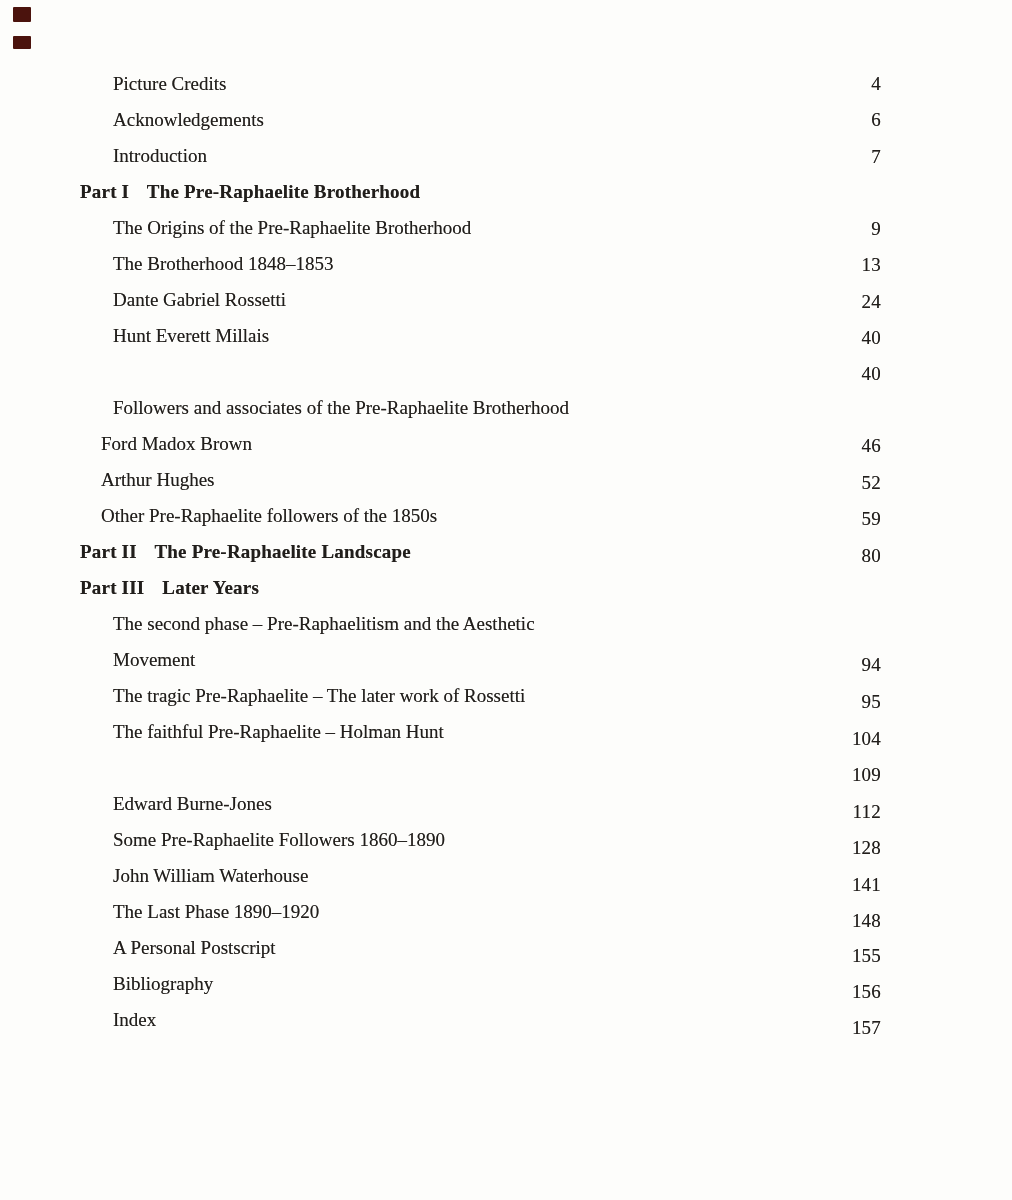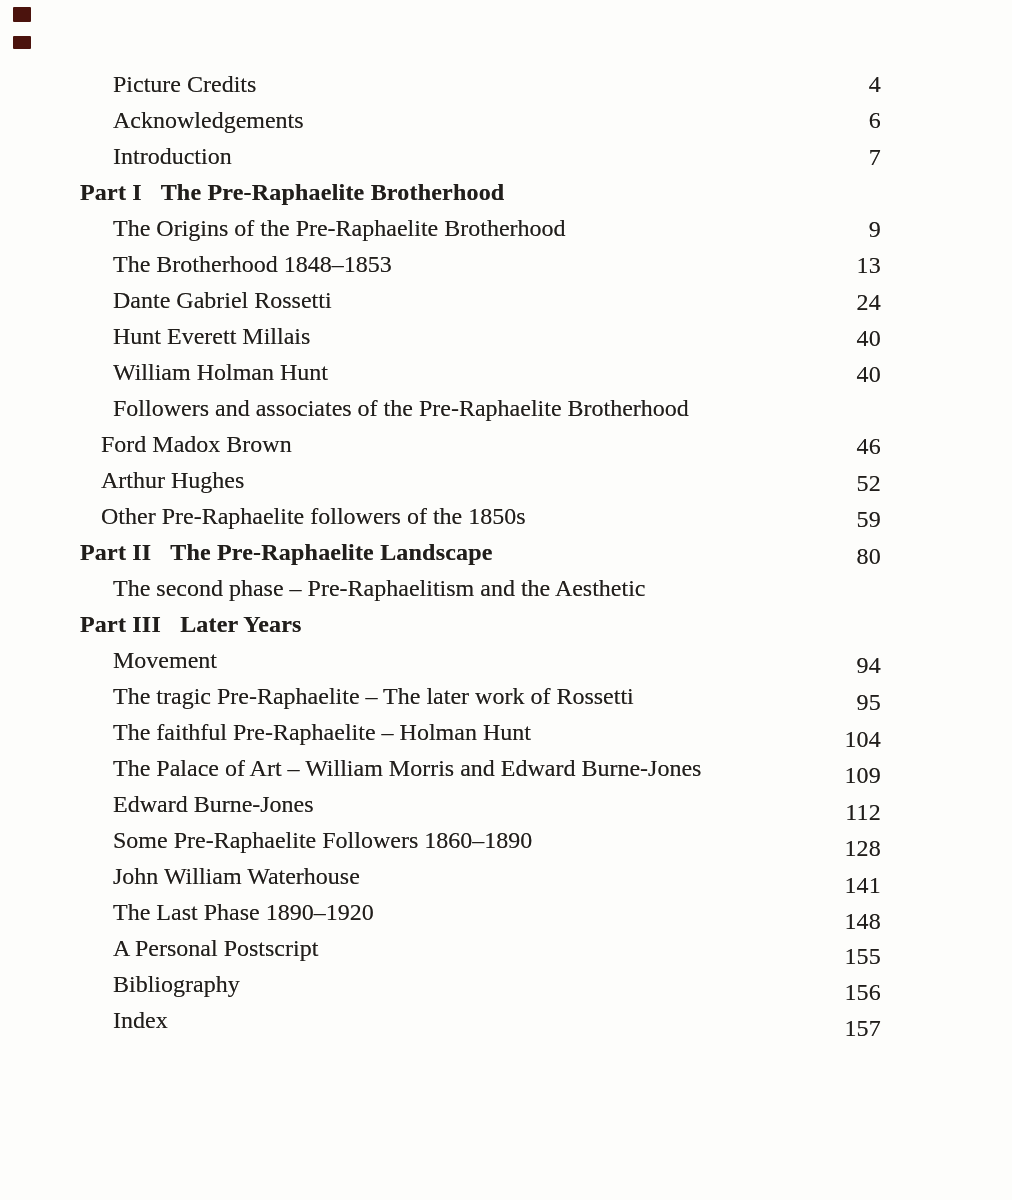--- a/index.html
+++ b/index.html
@@ -12,21 +12,21 @@
     overflow:hidden;
   }
   .scan-mark{position:absolute;left:13px;background:#4b130d;border-radius:1px}
   #mark1{top:7px;width:18px;height:15px}
   #mark2{top:36px;width:18px;height:13px}
 
   .toc{position:absolute;top:0;left:0;right:0;padding-top:66px}
   .row{
     position:relative;
     height:36px;line-height:36px;
-    font-size:24px;
+    font-size:19px;
     white-space:nowrap;
     text-shadow:0 0 0.5px rgba(30,27,24,.55);
   }
   .row.gap{}
   .lv0{padding-left:80px}
   .lv1{padding-left:113px}
   .lv2{padding-left:101px}
   .part{font-weight:bold;letter-spacing:.2px}
   .part .plabel{margin-right:13px}
   .num{
@@ -71,21 +71,20 @@
   </div>
   <div class="row lv1">
     <span>Dante Gabriel Rossetti</span>
     <span class="num" style="--dy:2px">24</span>
   </div>
   <div class="row lv1">
     <span>Hunt Everett Millais</span>
     <span class="num" style="--dy:2px">40</span>
   </div>
   <div class="row lv1">
-    <span>William Holman Hunt</span>
     <span class="num" style="--dy:2px">40</span>
   </div>
   <div class="row lv1">
     <span>Followers and associates of the Pre-Raphaelite Brotherhood</span>
   </div>
   <div class="row lv2">
     <span>Ford Madox Brown</span>
     <span class="num" style="--dy:2px">46</span>
   </div>
   <div class="row lv2">
@@ -96,42 +95,41 @@
     <span>Other Pre-Raphaelite followers of the 1850s</span>
     <span class="num" style="--dy:3px">59</span>
   </div>
 
   <div class="row lv0 part gap">
     <span class="plabel">Part II</span>
     <span>The Pre-Raphaelite Landscape</span>
     <span class="num" style="--dy:4px">80</span>
   </div>
 
-  <div class="row lv1">
-    <span>The second phase – Pre-Raphaelitism and the Aesthetic</span>
-  </div>
-
   <div class="row lv0 part gap">
     <span class="plabel">Part III</span>
     <span>Later Years</span>
+  </div>
+
+  <div class="row lv1">
+    <span>The second phase – Pre-Raphaelitism and the Aesthetic</span>
   </div>
   <div class="row lv1">
     <span>Movement</span>
     <span class="num" style="--dy:5px">94</span>
   </div>
   <div class="row lv1">
     <span>The tragic Pre-Raphaelite – The later work of Rossetti</span>
     <span class="num" style="--dy:6px">95</span>
   </div>
   <div class="row lv1">
     <span>The faithful Pre-Raphaelite – Holman Hunt</span>
     <span class="num" style="--dy:7px">104</span>
   </div>
   <div class="row lv1">
-    <span>The Palace of Art – William Morris and Edward Burne-Jones</span>
     <span class="num" style="--dy:7px">109</span>
   </div>
   <div class="row lv1">
     <span>Edward Burne-Jones</span>
     <span class="num" style="--dy:8px">112</span>
   </div>
   <div class="row lv1">
     <span>Some Pre-Raphaelite Followers 1860–1890</span>
     <span class="num" style="--dy:8px">128</span>
   </div>

